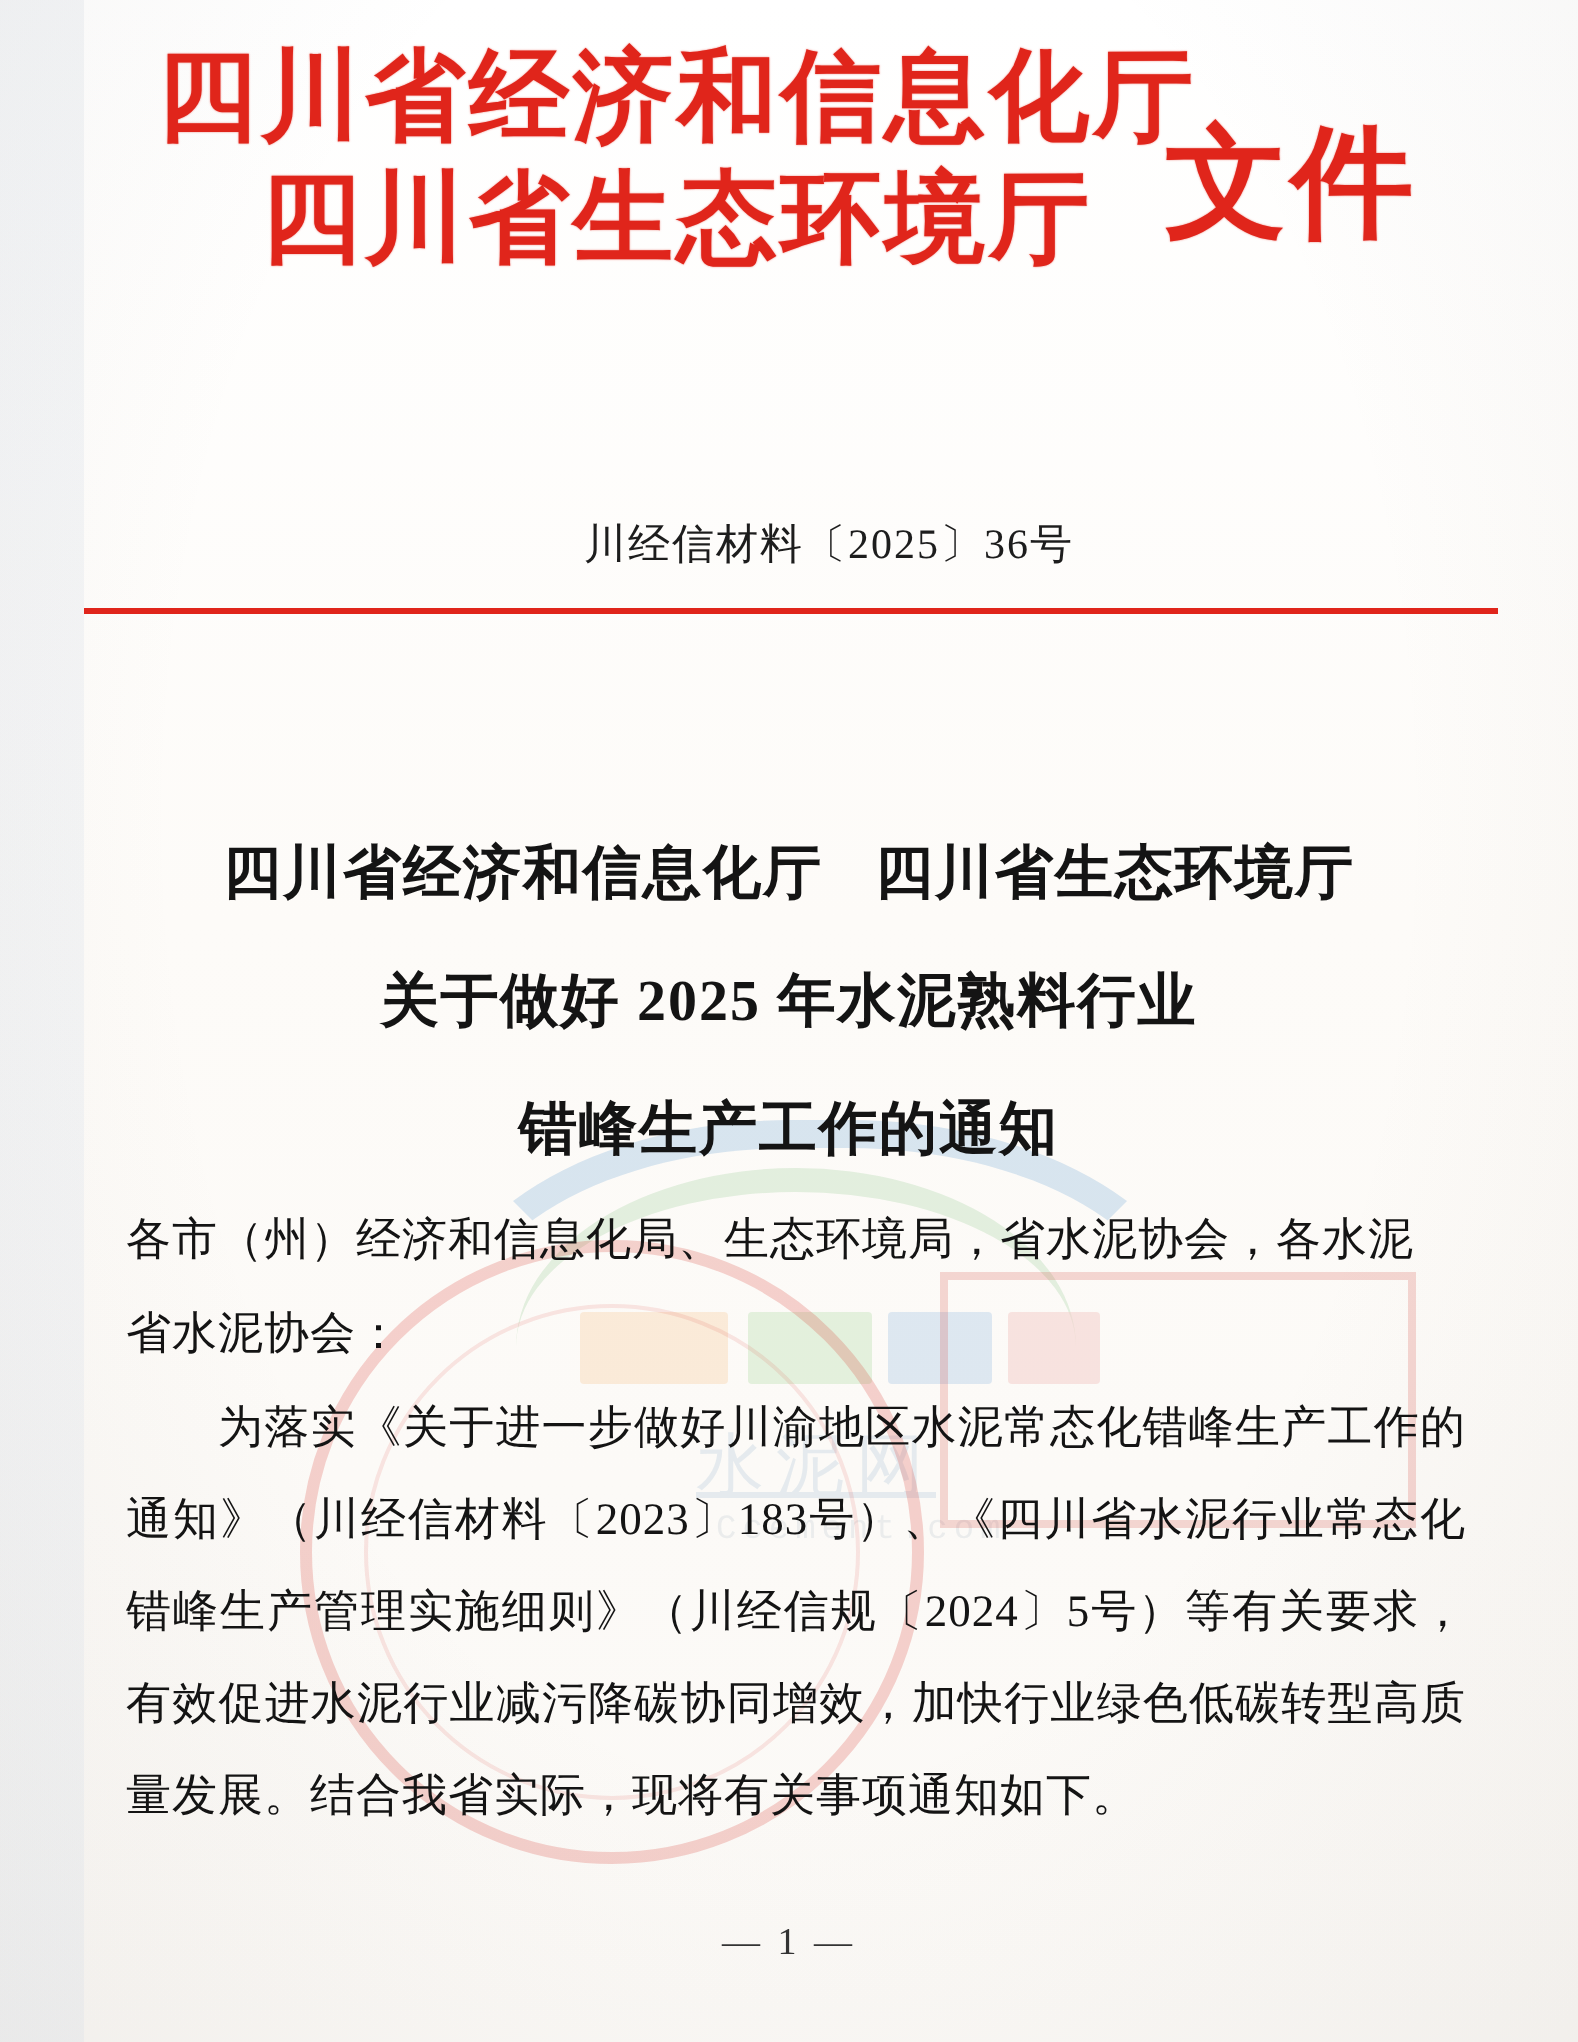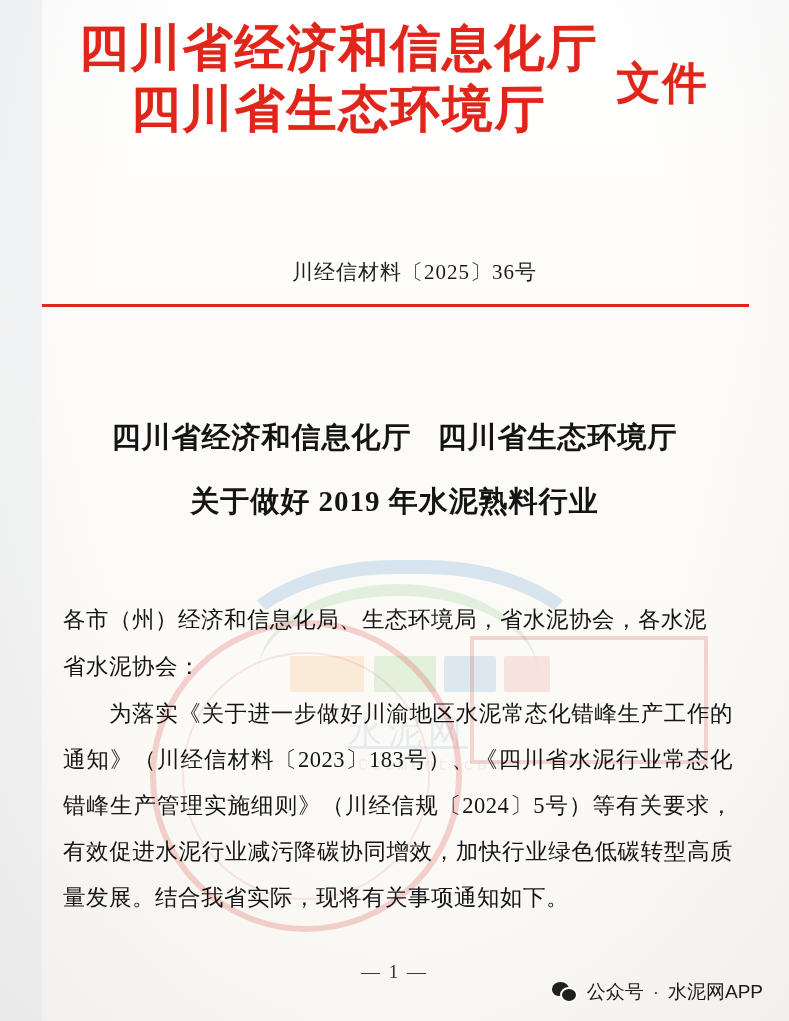--- a/index.html
+++ b/index.html
@@ -58,21 +58,21 @@
     line-height: 1.22;
     text-shadow: 0 0 1px rgba(224,37,27,0.6);
     white-space: nowrap;
   }
   .mast-suffix {
     position: absolute;
     right: 2px;
     top: 44px;
     font-family: "Liberation Serif", serif;
     font-weight: bold;
-    font-size: 44px;
+    font-size: 61px;
     letter-spacing: 2px;
     line-height: 1;
     text-shadow: 0 0 1px rgba(224,37,27,0.6);
   }
 
   
   .doc-number {
     position: absolute;
     top: 258px;
     left: 0;
@@ -299,34 +299,26 @@
   </div>
 
   <div class="doc-number">川经信材料〔2025〕36号</div>
 
   <div class="red-rule"></div>
 
   <div class="title-block">
     <div class="title-line">
       <span>四川省经济和信息化厅</span><span class="sp"></span><span>四川省生态环境厅</span>
     </div>
-    <div class="title-line">关于做好 2019 年水泥熟料行业</div>
+    <div class="title-line">关于做好 2025 年水泥熟料行业</div>
+    <div class="title-line">错峰生产工作的通知</div>
   </div>
 
   <div class="body-text">
     <p>各市（州）经济和信息化局、生态环境局，省水泥协会，各水泥</p>
     <p>省水泥协会：</p>
     <p class="indent">为落实《关于进一步做好川渝地区水泥常态化错峰生产工作的通知》（川经信材料〔2023〕183号）、《四川省水泥行业常态化错峰生产管理实施细则》（川经信规〔2024〕5号）等有关要求，有效促进水泥行业减污降碳协同增效，加快行业绿色低碳转型高质量发展。结合我省实际，现将有关事项通知如下。</p>
   </div>
 
   <div class="page-number">— 1 —</div>
 
-  <div class="footer-badge">
-    <span class="wechat-icon">
-      <span class="b1"></span>
-        <span class="b2"></span>
-    </span>
-    <span>公众号</span>
-    <span class="footer-sep">·</span>
-    <span>水泥网APP</span>
-  </div>
 
 </div>
 
 </body></html>

